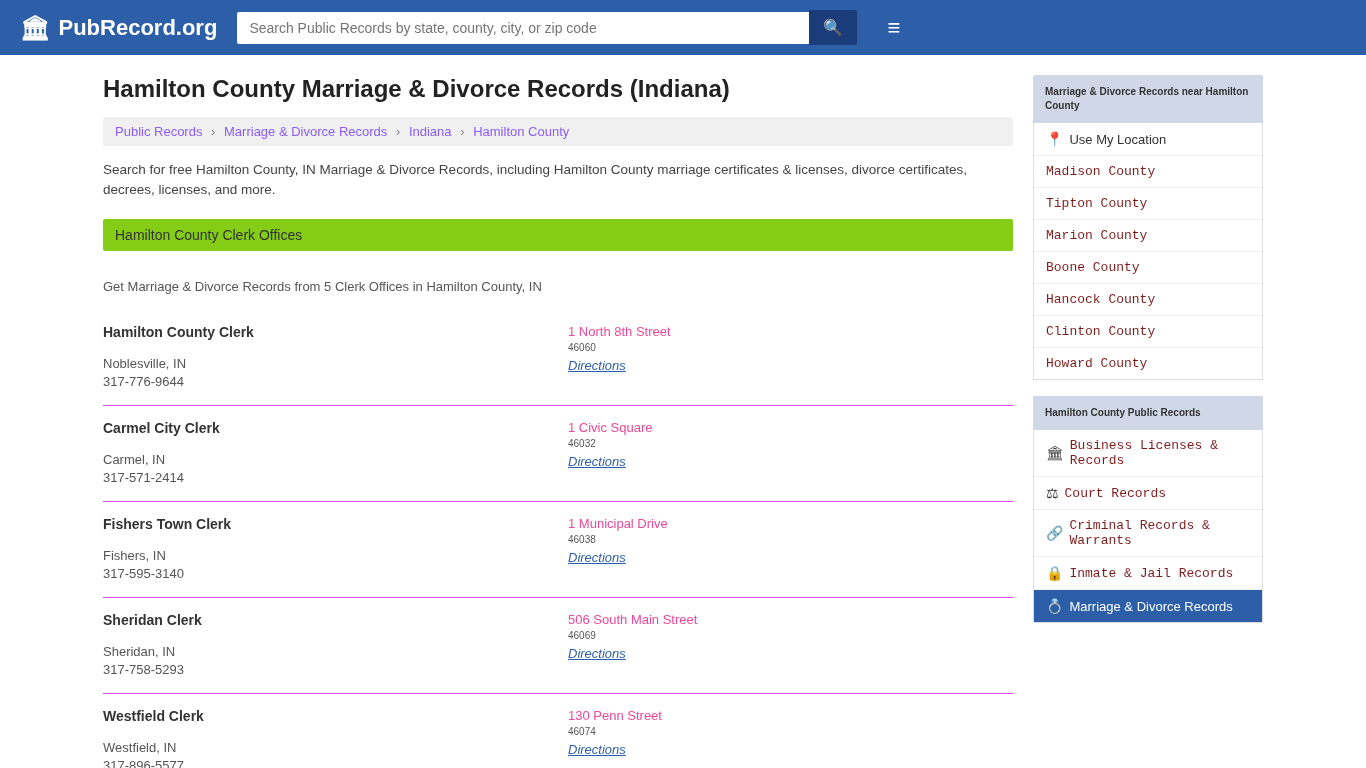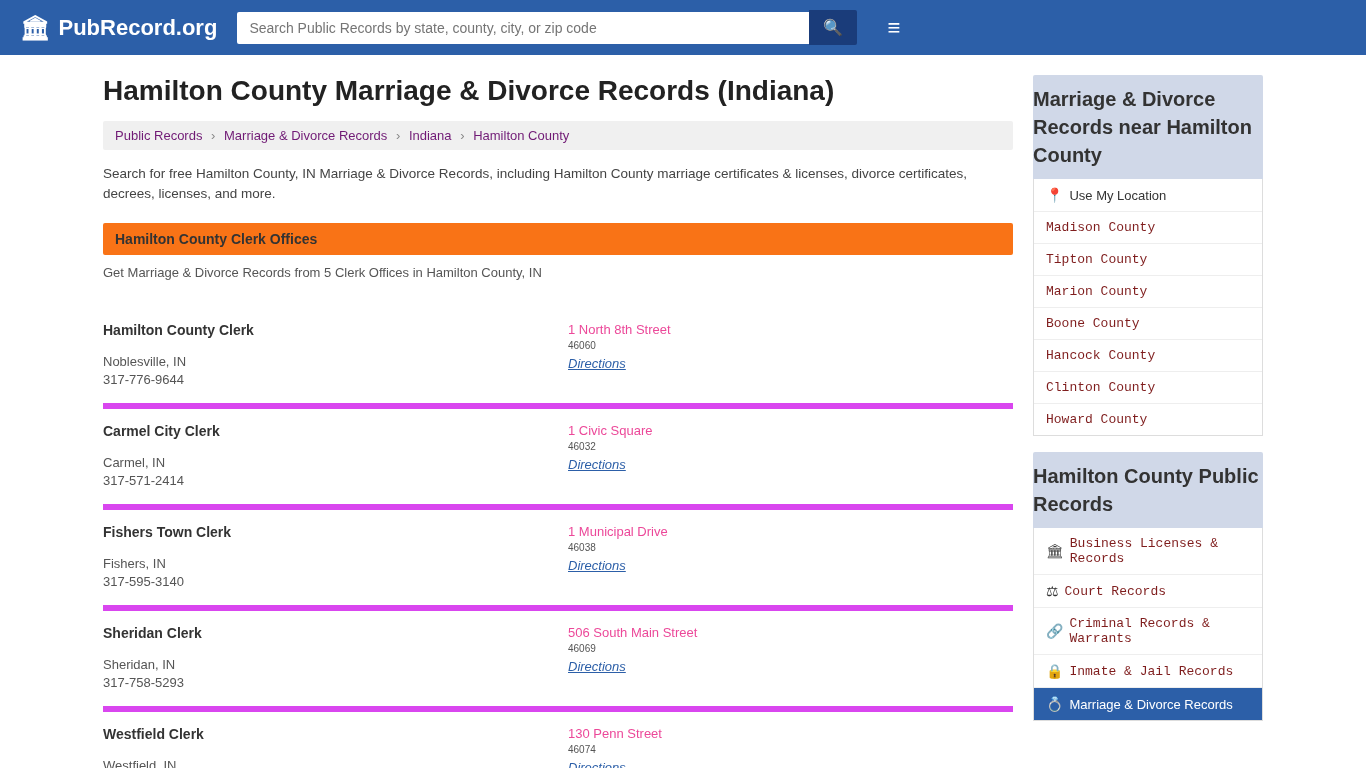--- a/index.html
+++ b/index.html
@@ -68,75 +68,75 @@
     .main-content {
       flex: 1;
     }
     .sidebar {
       width: 230px;
       flex-shrink: 0;
     }
 
     
     .page-title {
-      font-size: 28px;
+      font-size: 24px;
       font-weight: bold;
       color: #222;
       margin-bottom: 14px;
     }
 
     
     .breadcrumb {
       background: #f0f0f0;
       padding: 7px 12px;
       font-size: 13px;
       color: #555;
       margin-bottom: 14px;
       border-radius: 2px;
     }
     .breadcrumb a {
-      color: #701a75;
+      color: #8b5cf6;
       text-decoration: none;
     }
     .breadcrumb .sep { margin: 0 5px; color: #888; }
 
     
     .description {
       font-size: 13.5px;
       color: #444;
       margin-bottom: 18px;
       line-height: 1.5;
     }
 
     
     .section-header {
-      background: #f97316;
+      background: #84cc16;
       padding: 8px 12px;
-      font-weight: bold;
+      font-weight: normal;
       font-size: 14px;
-      margin-bottom: 10px;
+      margin-bottom: 28px;
       border-radius: 2px;
     }
     .section-sub {
       font-size: 13px;
       color: #555;
-      margin-bottom: 28px;
+      margin-bottom: 16px;
     }
 
     
     .office-list {
       display: flex;
       flex-direction: column;
       gap: 0;
     }
     .office-entry {
       display: flex;
       justify-content: space-between;
       padding: 14px 0;
-      border-bottom: 6px solid #d946ef;
+      border-bottom: 1px solid #d946ef;
     }
     .office-left { flex: 1; }
     .office-right { flex: 1; padding-left: 20px; }
     .office-name {
       font-weight: bold;
       font-size: 14px;
       margin-bottom: 3px;
     }
     .office-city {
       font-size: 13px;
@@ -166,23 +166,23 @@
       cursor: pointer;
       font-style: italic;
     }
 
     
     .sidebar-box {
       margin-bottom: 16px;
     }
     .sidebar-header {
       background: #d0d8e8;
-      padding: 10px 0;
+      padding: 10px 12px;
       font-weight: bold;
-      font-size: 20px;
+      font-size: 10px;
       line-height: 1.4;
       border-radius: 2px 2px 0 0;
     }
     .sidebar-list {
       border: 1px solid #ddd;
       border-top: none;
     }
     .sidebar-item {
       padding: 8px 12px;
       font-size: 13px;

